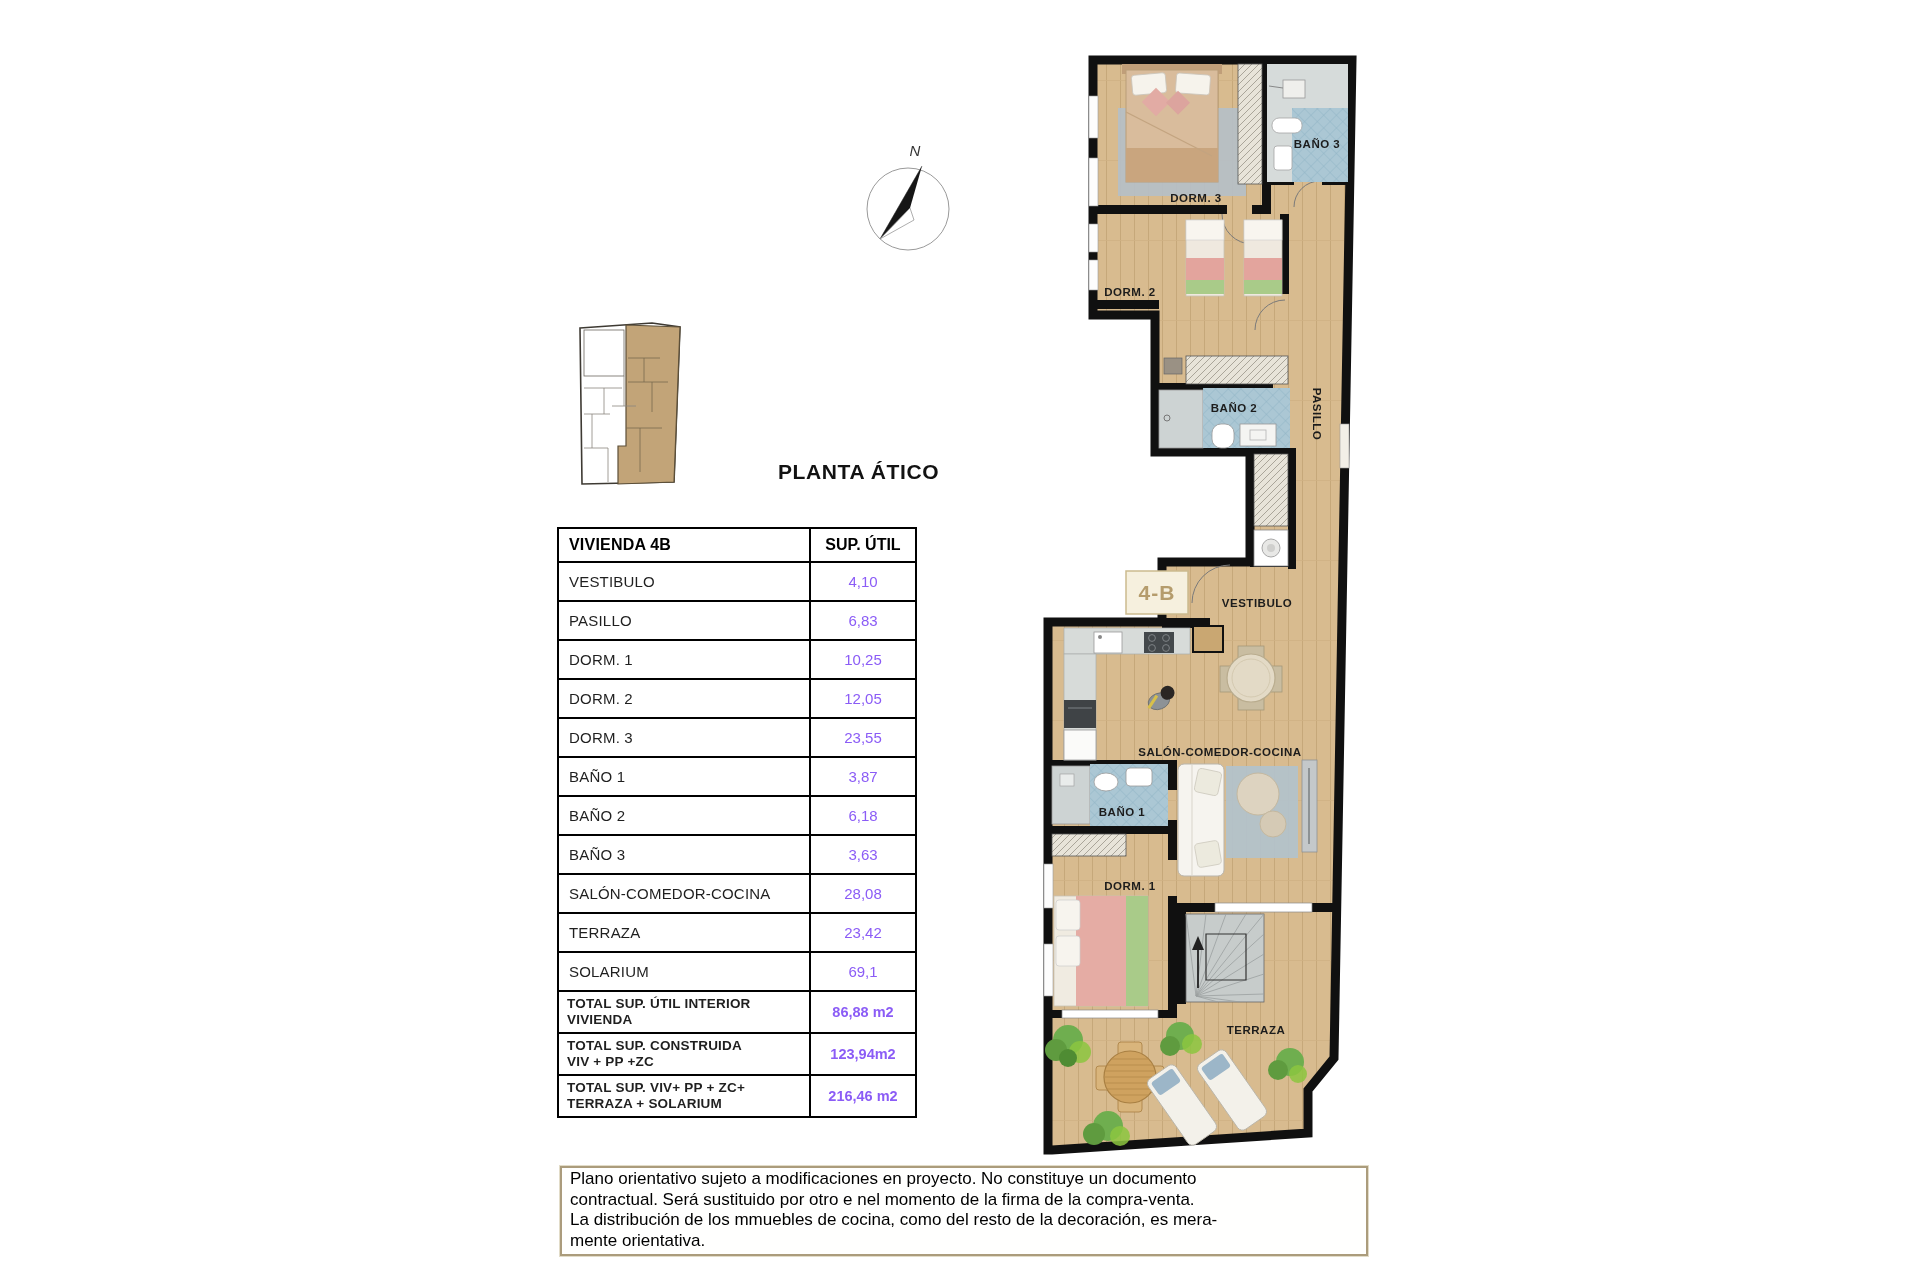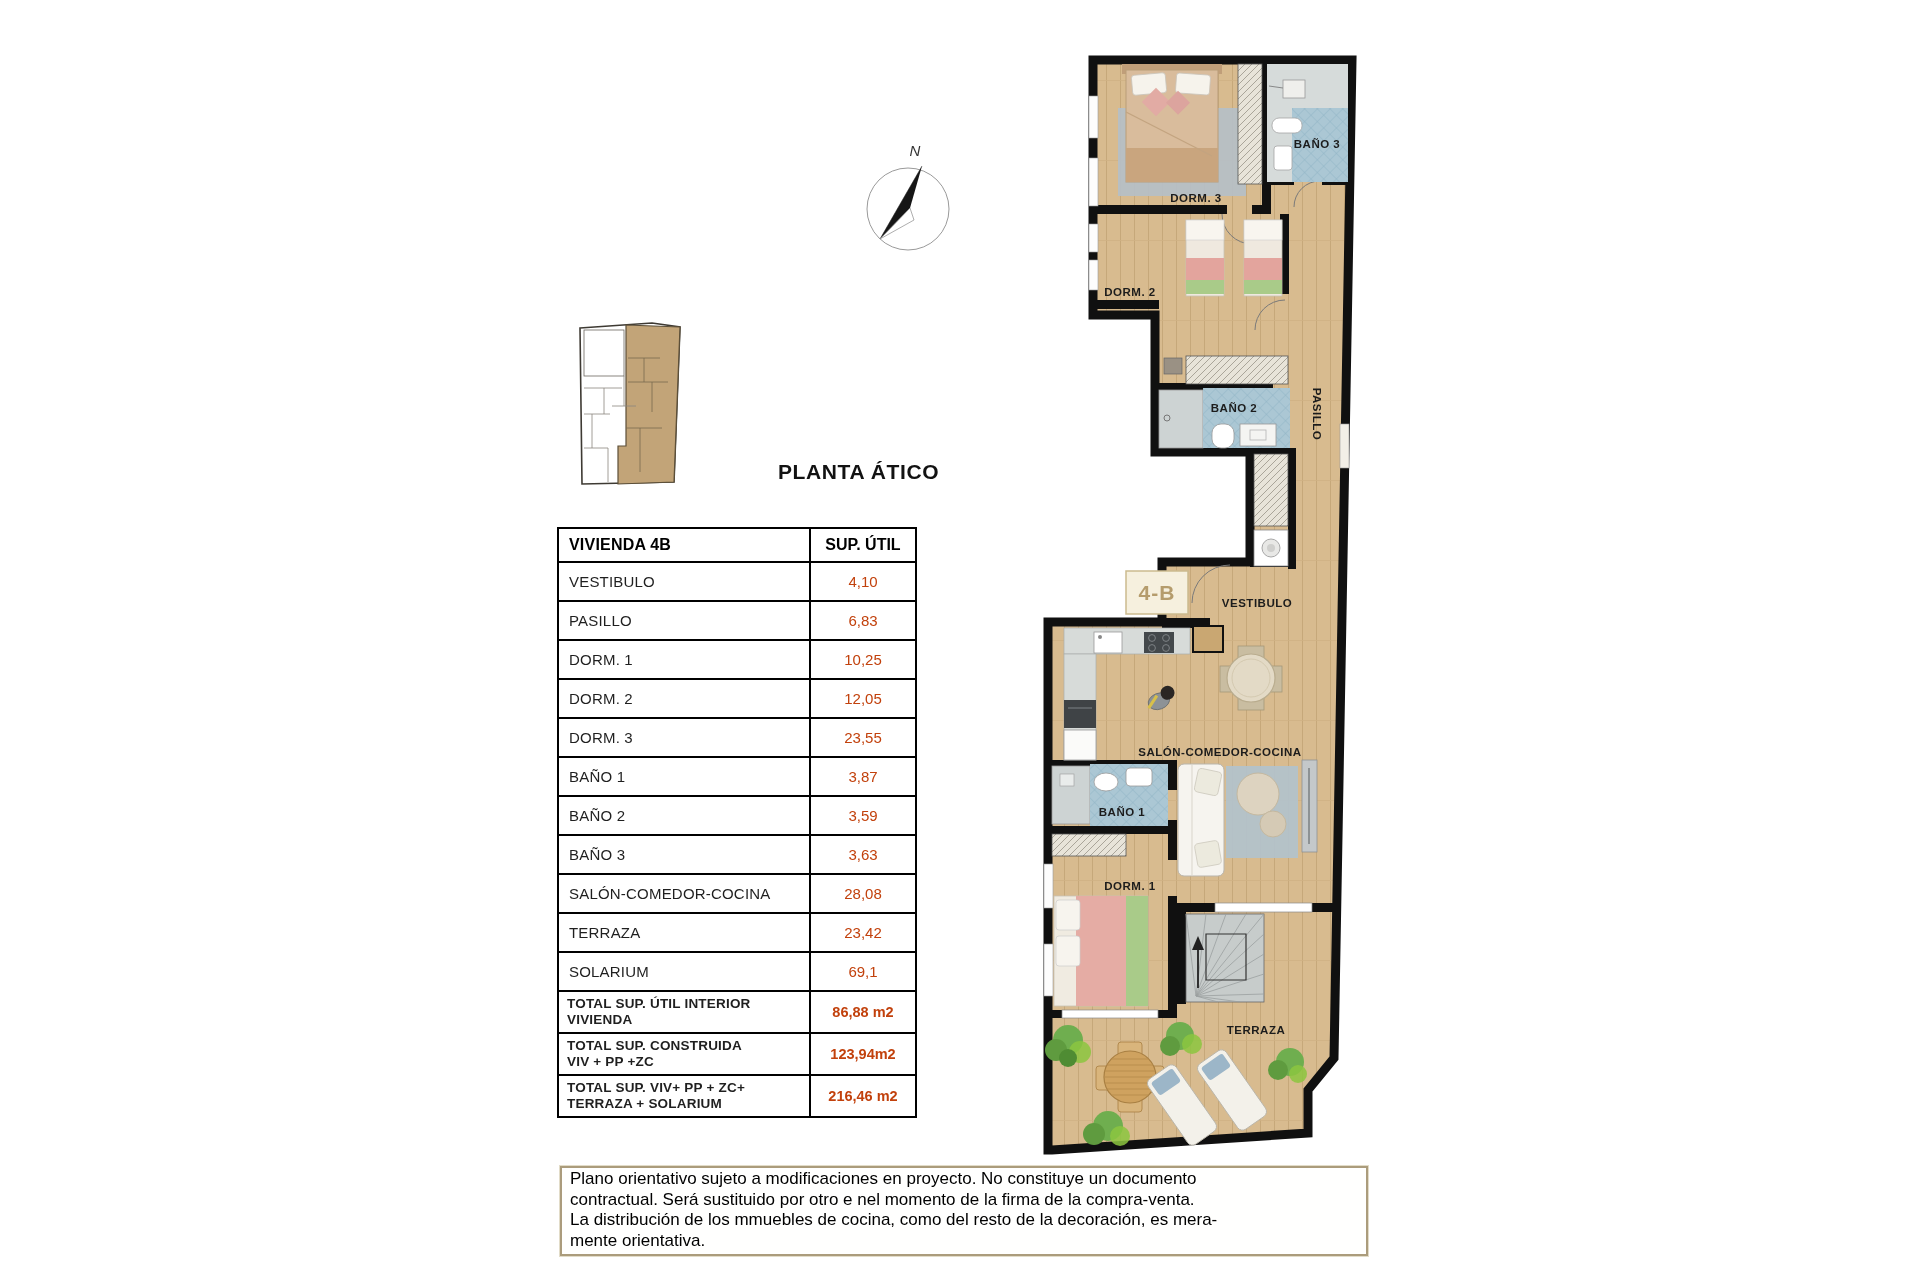--- a/index.html
+++ b/index.html
@@ -9,21 +9,21 @@
   
   .sheet-title{position:absolute;left:778px;top:434px;font-size:21px;font-weight:bold;
     letter-spacing:.6px;color:#121212;margin-top:26px;}
 
   
   .t-table{position:absolute;left:557px;top:527px;width:356px;border:2px solid #000;background:#fff;}
   .t-row{display:flex;border-top:2px solid #000;align-items:stretch;}
   .t-row:first-child{border-top:none;}
   .t-label{flex:1;padding:0 10px;display:flex;align-items:center;font-size:15px;color:#1f1f1f;letter-spacing:.2px;}
   .t-value{width:104px;border-left:2px solid #000;display:flex;align-items:center;justify-content:center;
-    font-size:15px;color:#c2410c;}
+    font-size:15px;color:#8b5cf6;}
   .t-head{height:32px;}
   .t-head .t-label,.t-head .t-value{font-weight:bold;font-size:16px;color:#000;}
   .t-data{height:37px;}
   .t-total{height:40px;}
   .t-total .t-label{font-weight:bold;font-size:13.5px;line-height:16px;padding:3px 8px;display:block;
     align-self:center;}
   .t-total .t-label span{display:block;}
   .t-total .t-value{font-weight:bold;font-size:14.5px;}
 
   
@@ -91,21 +91,21 @@
   <div class="t-row t-data">
     <div class="t-label">DORM. 3</div>
     <div class="t-value">23,55</div>
   </div>
   <div class="t-row t-data">
     <div class="t-label">BAÑO 1</div>
     <div class="t-value">3,87</div>
   </div>
   <div class="t-row t-data">
     <div class="t-label">BAÑO 2</div>
-    <div class="t-value">3,59</div>
+    <div class="t-value">6,18</div>
   </div>
   <div class="t-row t-data">
     <div class="t-label">BAÑO 3</div>
     <div class="t-value">3,63</div>
   </div>
   <div class="t-row t-data">
     <div class="t-label">SALÓN-COMEDOR-COCINA</div>
     <div class="t-value">28,08</div>
   </div>
   <div class="t-row t-data">

